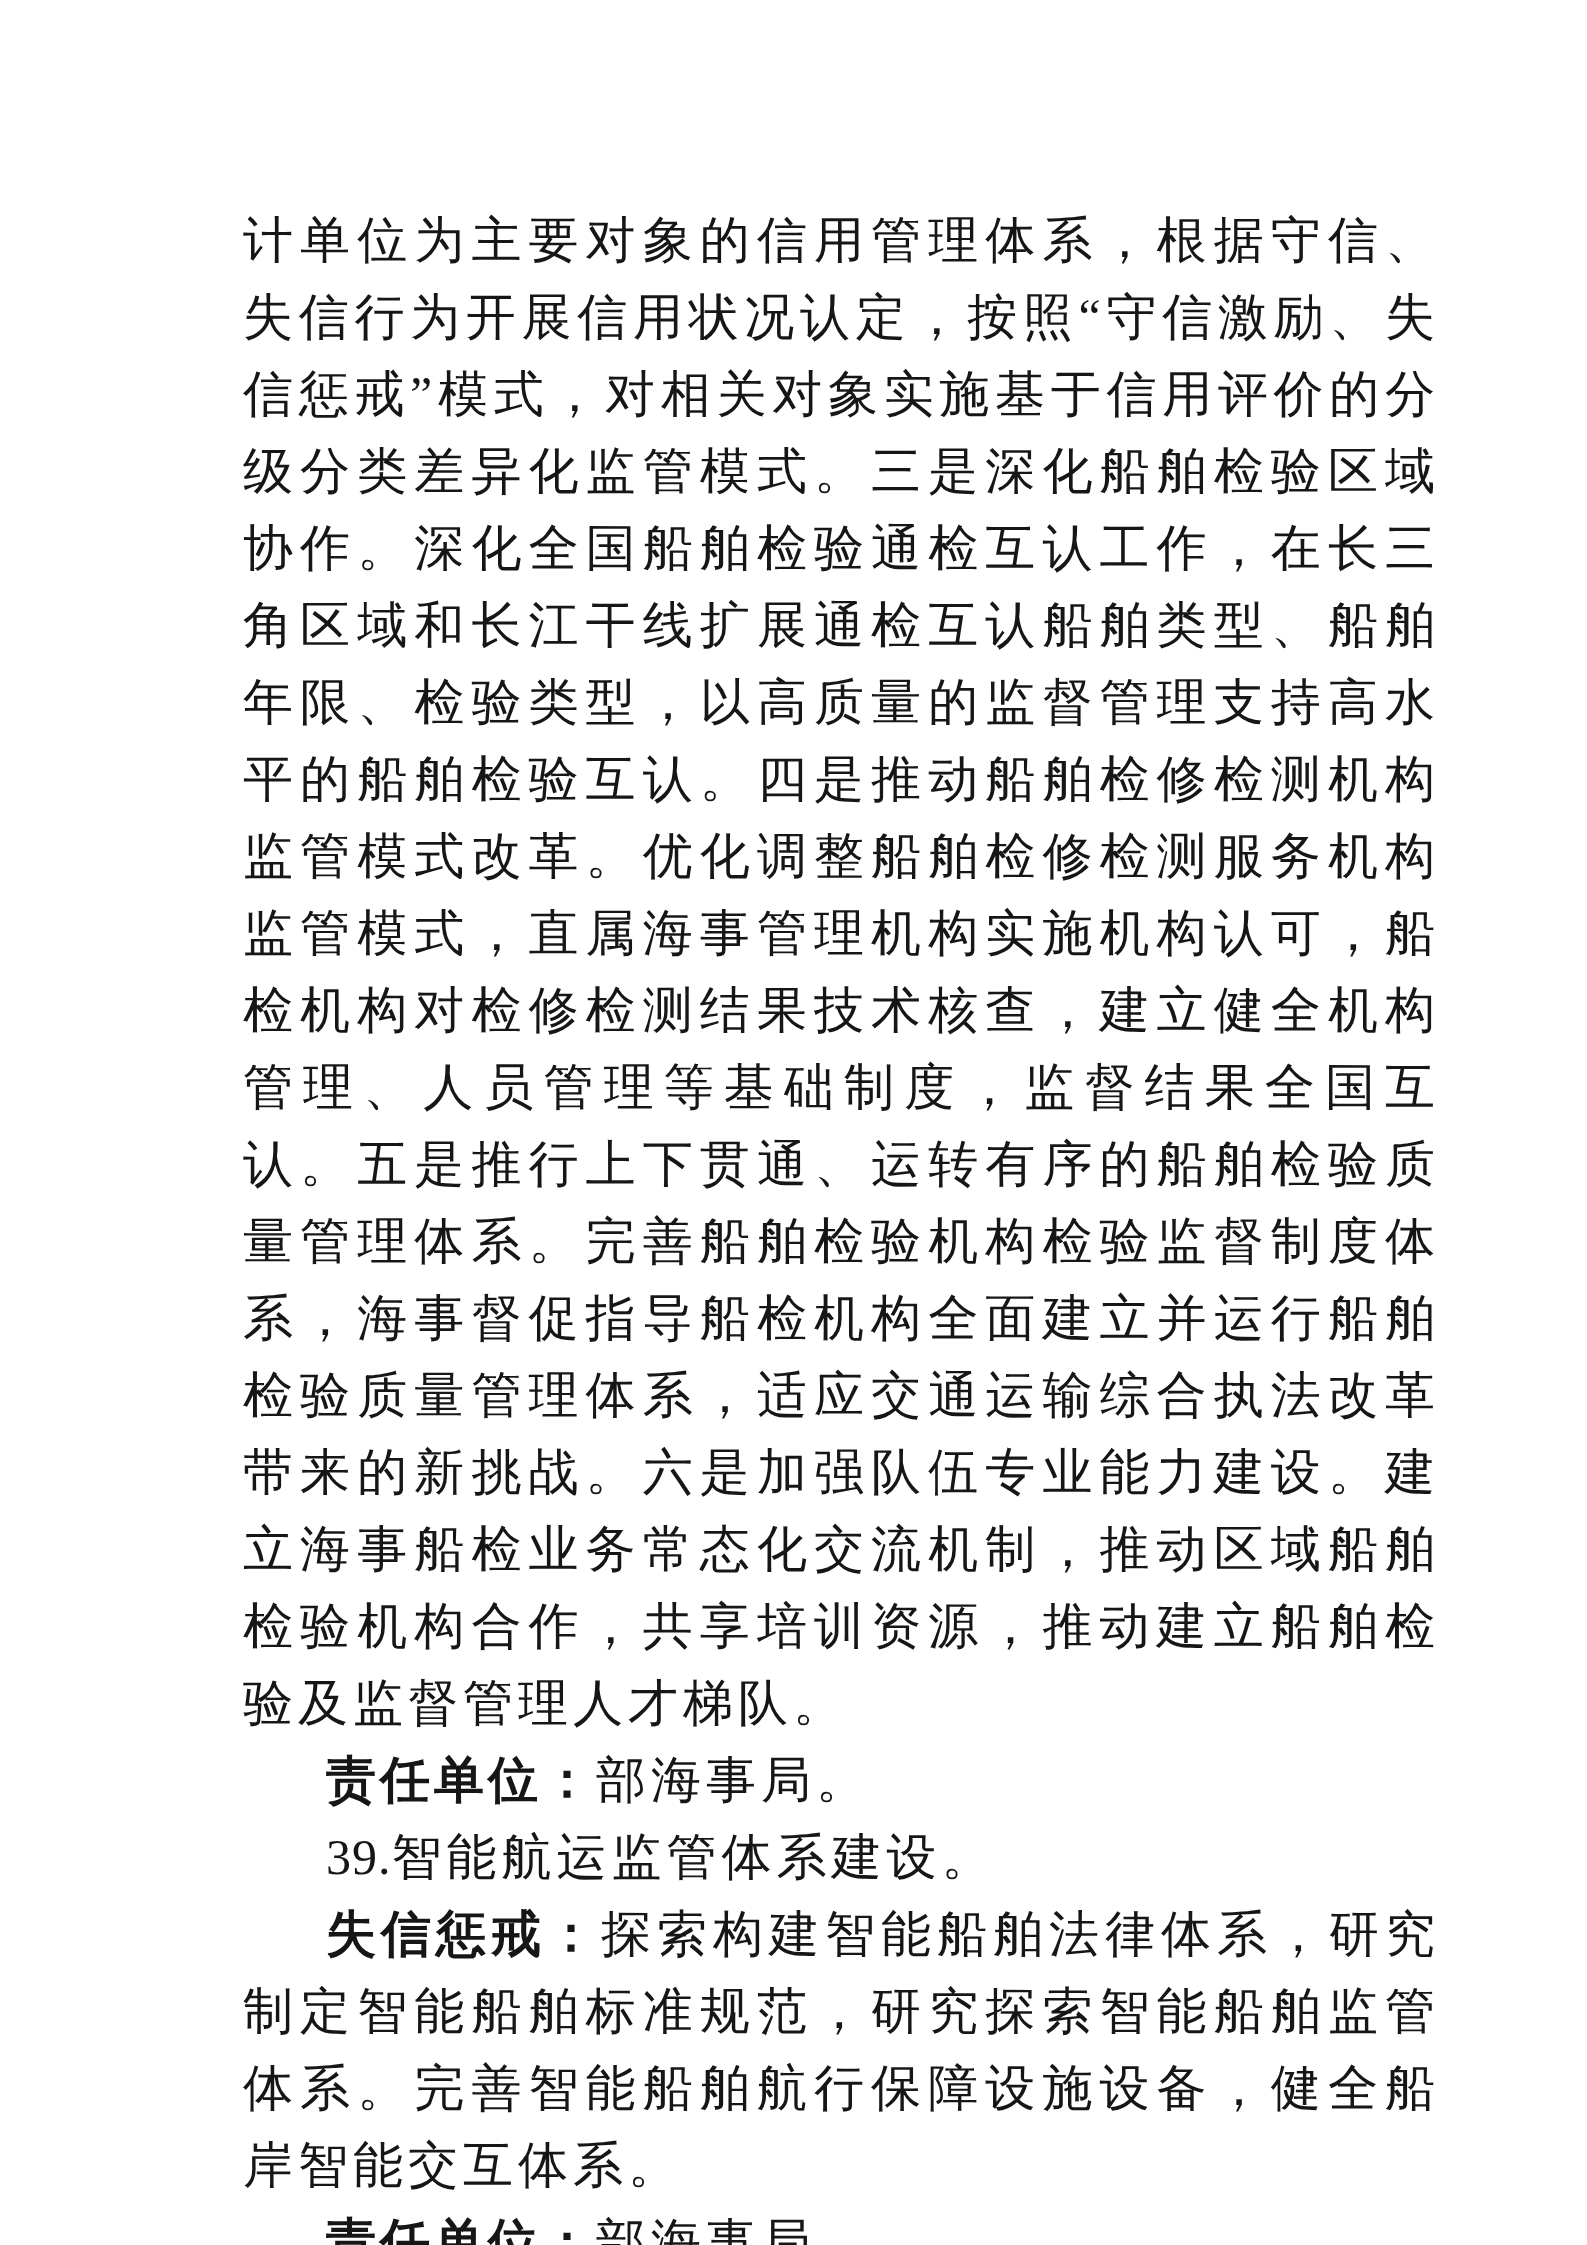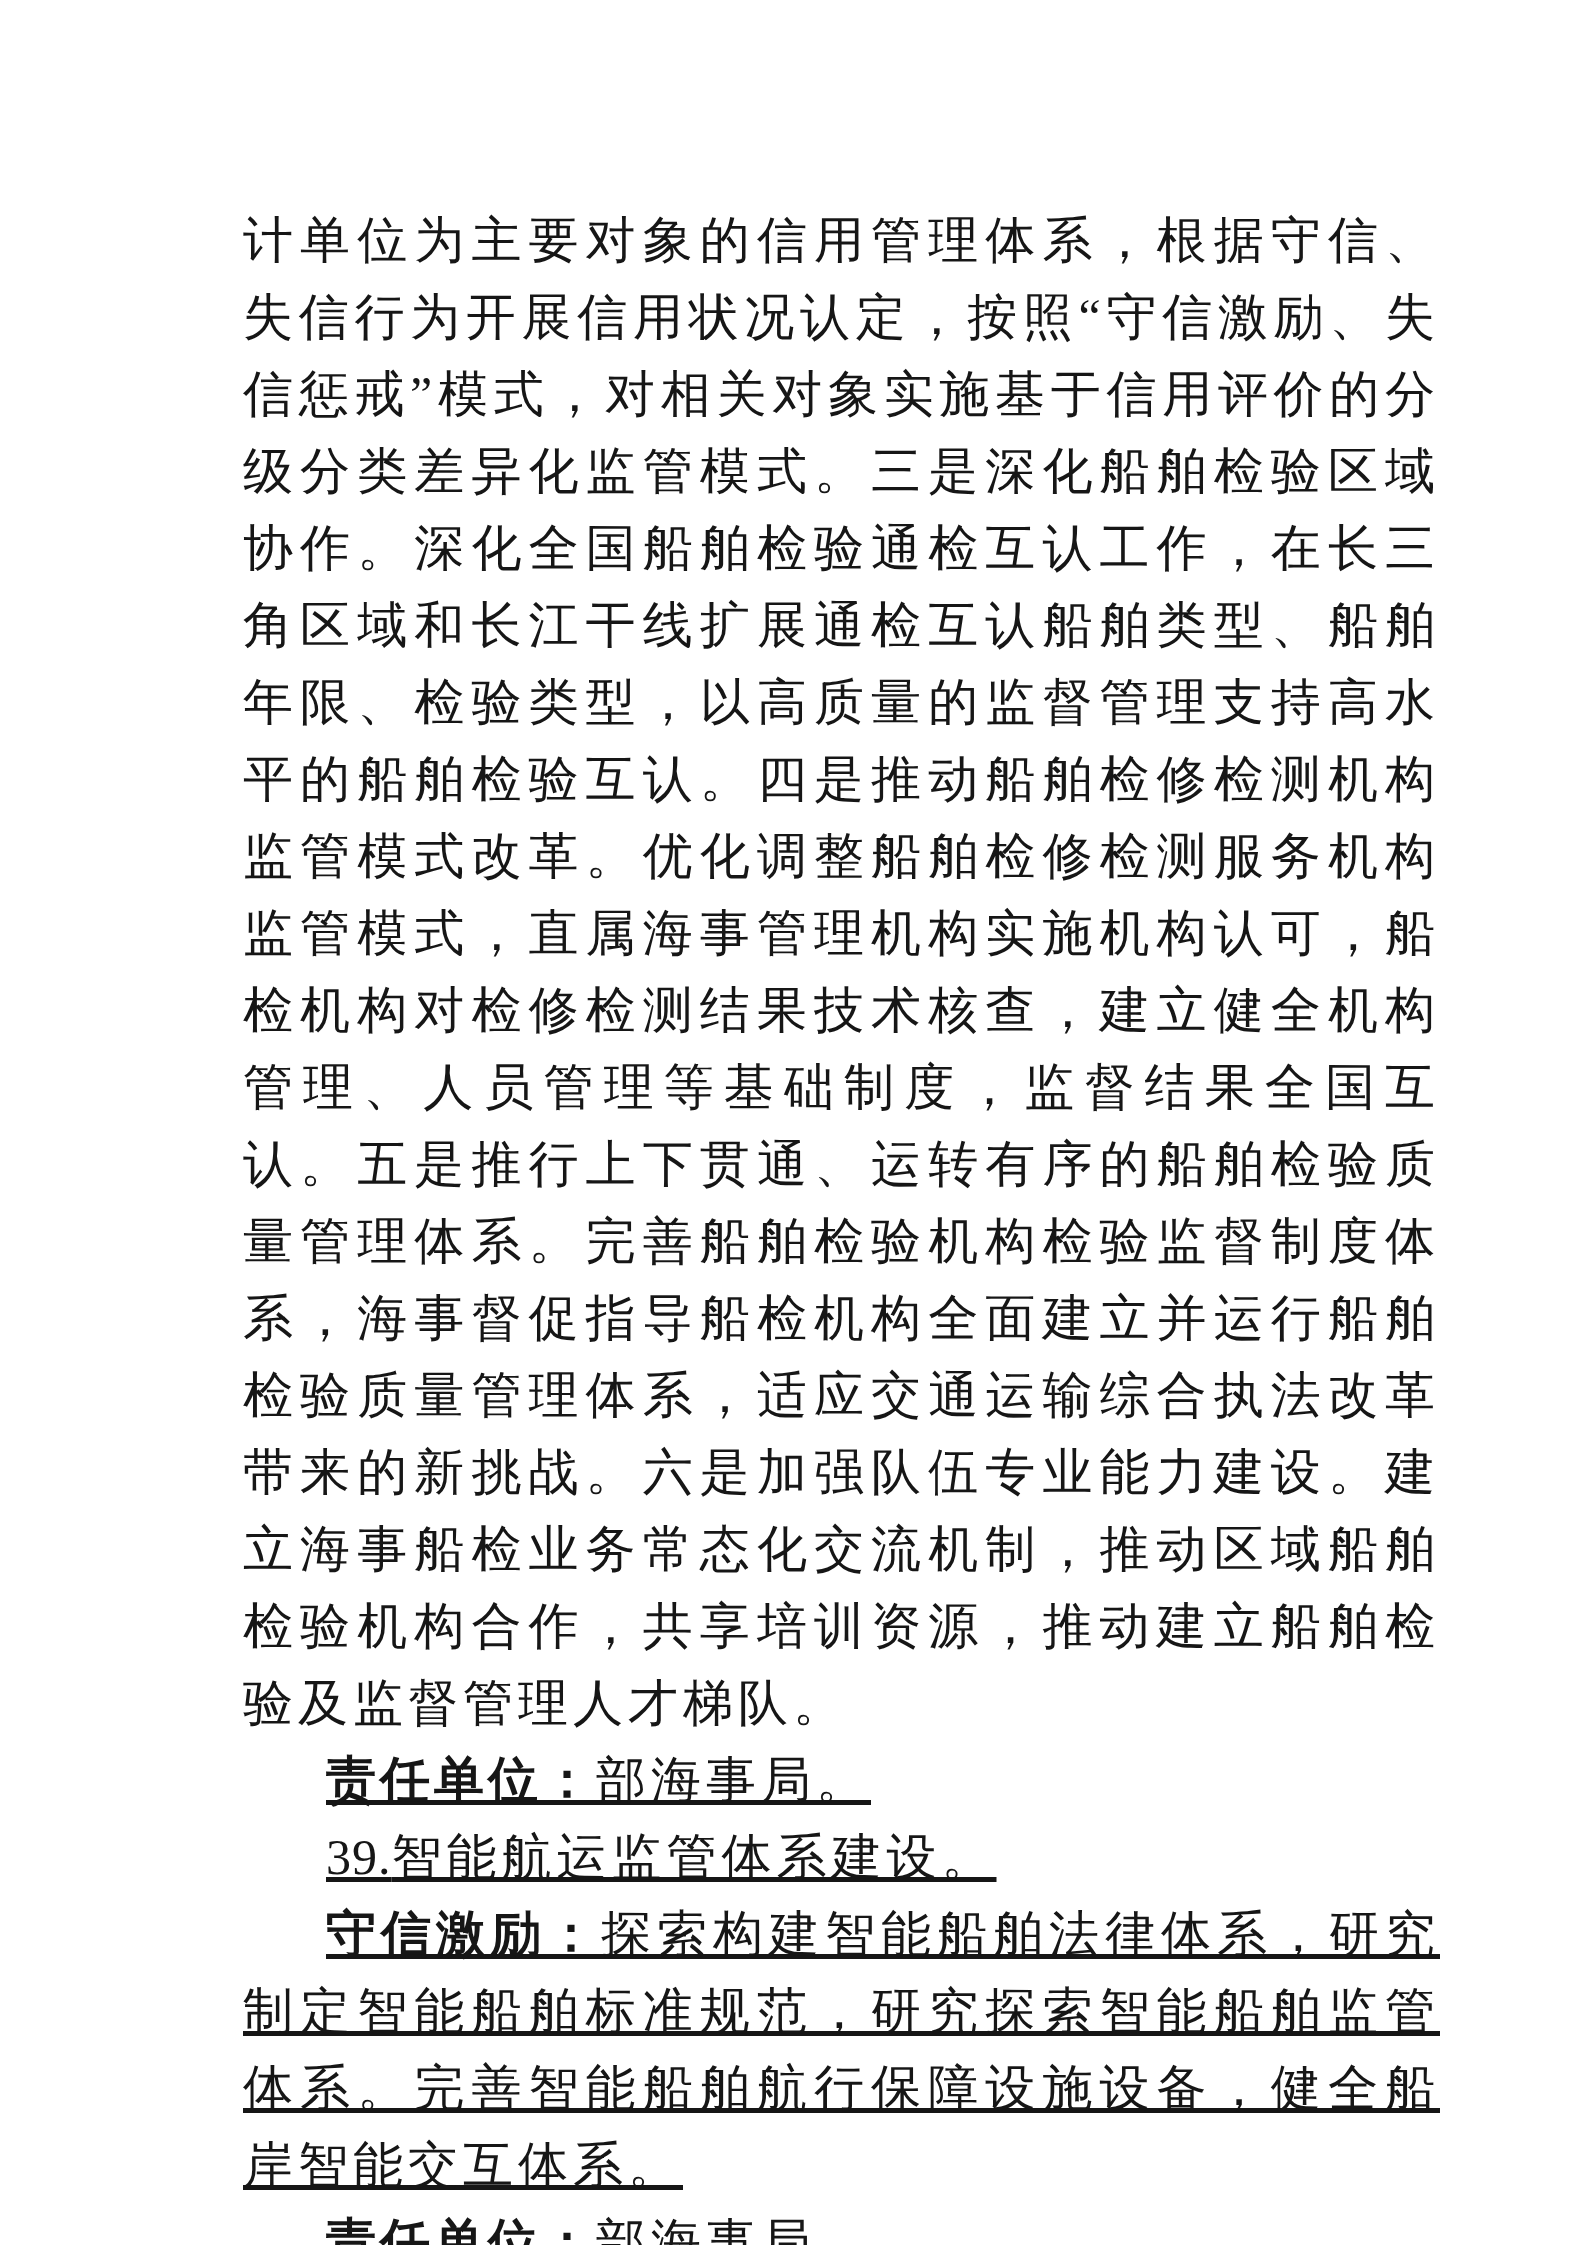--- a/index.html
+++ b/index.html
@@ -25,21 +25,20 @@
     letter-spacing: 5px;
     color: #161616;
     text-align: justify;
   }
   p.para {
     margin: 0;
     padding: 0;
   }
   p.para.indent {
     text-indent: 83px;
-    text-decoration: underline;
   }
   .label {
     font-family: "Liberation Sans", "DejaVu Sans", sans-serif;
     font-weight: 700;
     letter-spacing: 4px;
   }
   .item-number {
     font-family: "Liberation Serif", "DejaVu Serif", serif;
     letter-spacing: 1px;
   }
@@ -49,16 +48,16 @@
   }
 </style>
 </head>
 <body>
 
 <div class="page">
   <div class="text-block" id="text-block">
       <p class="para"><span class="para-text">计单位为主要对象的信用管理体系，根据守信、失信行为开展信用状况认定，按照“守信激励、失信惩戒”模式，对相关对象实施基于信用评价的分级分类差异化监管模式。三是深化船舶检验区域协作。深化全国船舶检验通检互认工作，在长三角区域和长江干线扩展通检互认船舶类型、船舶年限、检验类型，以高质量的监督管理支持高水平的船舶检验互认。四是推动船舶检修检测机构监管模式改革。优化调整船舶检修检测服务机构监管模式，直属海事管理机构实施机构认可，船检机构对检修检测结果技术核查，建立健全机构管理、人员管理等基础制度，监督结果全国互认。五是推行上下贯通、运转有序的船舶检验质量管理体系。完善船舶检验机构检验监督制度体系，海事督促指导船检机构全面建立并运行船舶检验质量管理体系，适应交通运输综合执法改革带来的新挑战。六是加强队伍专业能力建设。建立海事船检业务常态化交流机制，推动区域船舶检验机构合作，共享培训资源，推动建立船舶检验及监督管理人才梯队。</span></p>
       <p class="para indent"><span class="label">责任单位：</span><span class="para-text">部海事局。</span></p>
       <p class="para indent"><span class="item-number">39.</span><span class="item-title-text">智能航运监管体系建设。</span></p>
-      <p class="para indent"><span class="label">守信激励：</span><span class="para-text">探索构建智能船舶法律体系，研究制定智能船舶标准规范，研究探索智能船舶监管体系。完善智能船舶航行保障设施设备，健全船岸智能交互体系。</span></p>
+      <p class="para indent"><span class="label">失信惩戒：</span><span class="para-text">探索构建智能船舶法律体系，研究制定智能船舶标准规范，研究探索智能船舶监管体系。完善智能船舶航行保障设施设备，健全船岸智能交互体系。</span></p>
       <p class="para indent"><span class="label">责任单位：</span><span class="para-text">部海事局。</span></p>
     </div>
 </div>
 
 </body></html>

